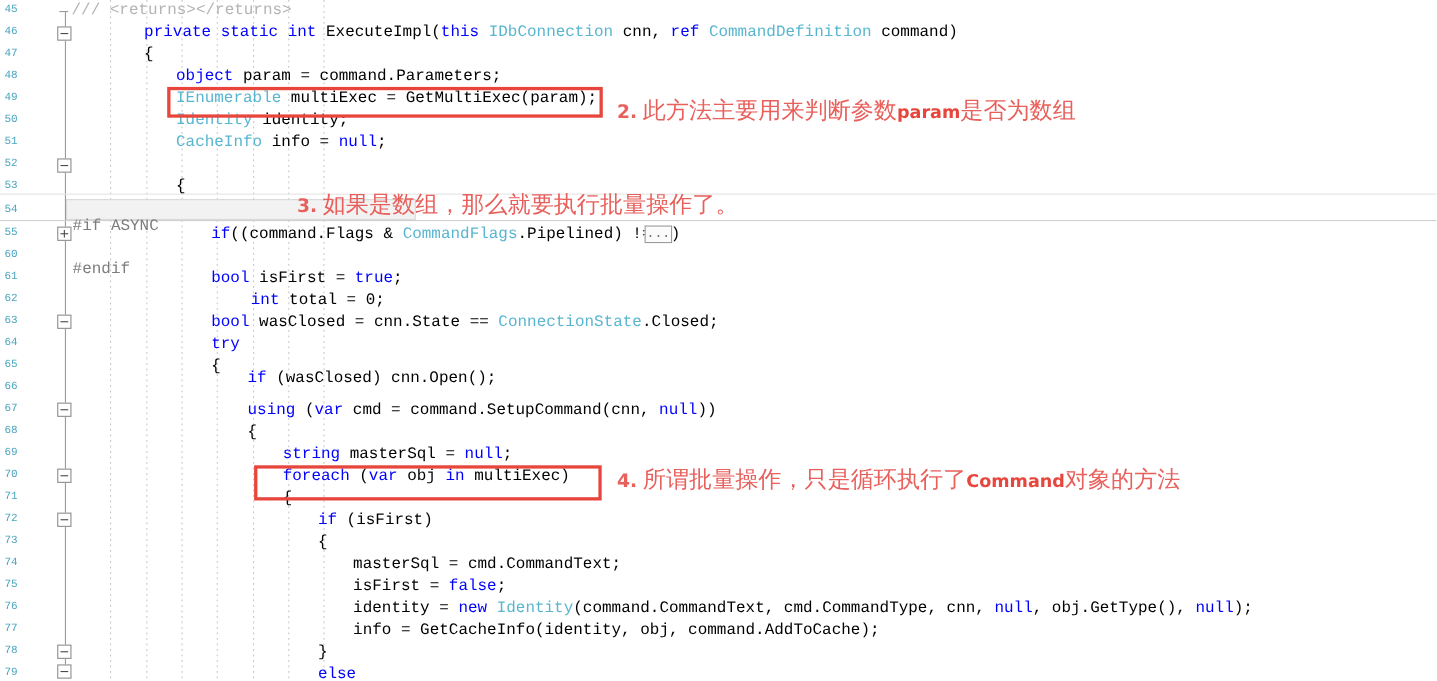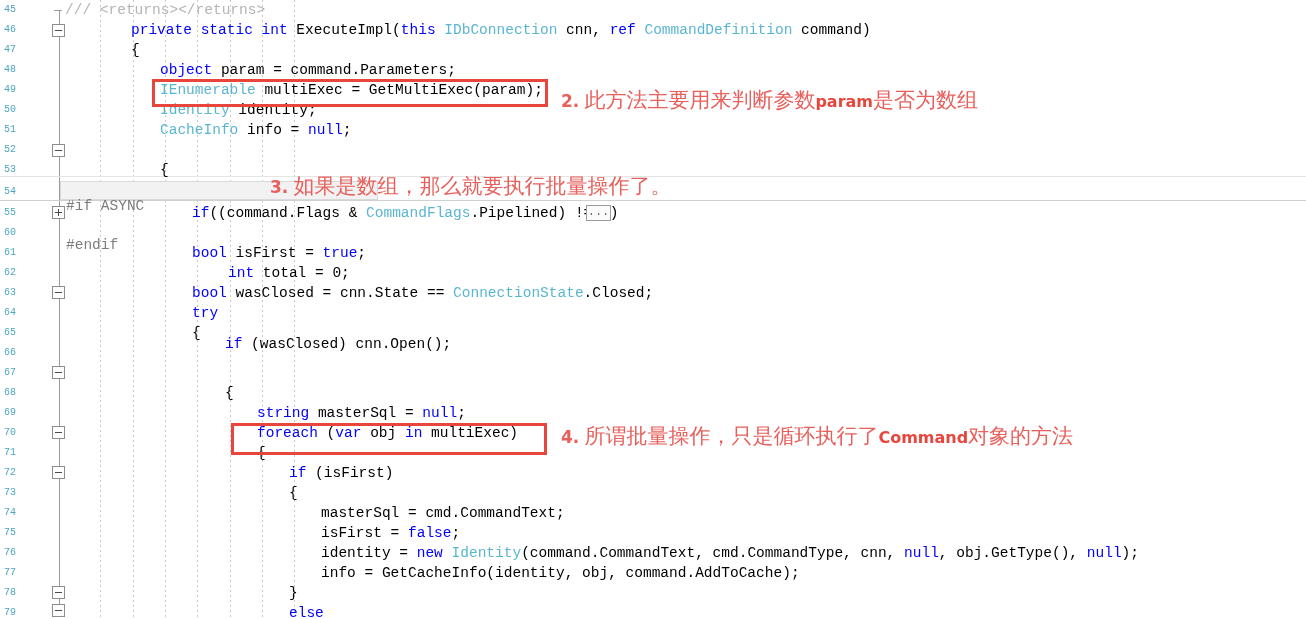--- a/index.html
+++ b/index.html
@@ -174,20 +174,21 @@
   <div class="code" style="top:160px;"><span style="padding-left: 160px; display: inline-block;"><span class="txt">{</span></span></div>
   <div class="code" style="top:196px;"><span style="padding-left: 66px; display: inline-block;"><span class="pp">#if ASYNC</span></span></div>
   <div class="code" style="top:203px;"><span style="padding-left: 192px; display: inline-block;"><span class="kw">if</span><span class="txt">((command.Flags &amp; </span><span class="typ">CommandFlags</span><span class="txt">.Pipelined) != 0)</span></span></div>
   <div class="code" style="top:223px;margin-top:12px;"><span style="padding-left: 66px; display: inline-block;"><span class="pp">#endif</span></span></div>
   <div class="code" style="top:243px;"><span style="padding-left: 192px; display: inline-block;"><span class="kw">bool</span><span class="txt"> isFirst = </span><span class="kw">true</span><span class="txt">;</span></span></div>
   <div class="code" style="top:263px;margin-left:36px;"><span style="padding-left: 192px; display: inline-block;"><span class="kw">int</span><span class="txt"> total = 0;</span></span></div>
   <div class="code" style="top:283px;"><span style="padding-left: 192px; display: inline-block;"><span class="kw">bool</span><span class="txt"> wasClosed = cnn.State == </span><span class="typ">ConnectionState</span><span class="txt">.Closed;</span></span></div>
   <div class="code" style="top:303px;"><span style="padding-left: 192px; display: inline-block;"><span class="kw">try</span></span></div>
   <div class="code" style="top:323px;"><span style="padding-left: 192px; display: inline-block;"><span class="txt">{</span></span></div>
   <div class="code" style="top:334px;"><span style="padding-left: 225px; display: inline-block;"><span class="kw">if</span><span class="txt"> (wasClosed) cnn.Open();</span></span></div>
+  <div class="code" style="top:363px;"><span style="padding-left: 225px; display: inline-block;"><span class="kw">using</span><span class="txt"> (</span><span class="kw">var</span><span class="txt"> cmd = command.SetupCommand(cnn, </span><span class="kw">null</span><span class="txt">))</span></span></div>
   <div class="code" style="top:383px;"><span style="padding-left: 225px; display: inline-block;"><span class="txt">{</span></span></div>
   <div class="code" style="top:403px;"><span style="padding-left: 257px; display: inline-block;"><span class="kw">string</span><span class="txt"> masterSql = </span><span class="kw">null</span><span class="txt">;</span></span></div>
   <div class="code" style="top:423px;"><span style="padding-left: 257px; display: inline-block;"><span class="kw">foreach</span><span class="txt"> (</span><span class="kw">var</span><span class="txt"> obj </span><span class="kw">in</span><span class="txt"> multiExec)</span></span></div>
   <div class="code" style="top:443px;"><span style="padding-left: 257px; display: inline-block;"><span class="txt">{</span></span></div>
   <div class="code" style="top:463px;"><span style="padding-left: 289px; display: inline-block;"><span class="kw">if</span><span class="txt"> (isFirst)</span></span></div>
   <div class="code" style="top:483px;"><span style="padding-left: 289px; display: inline-block;"><span class="txt">{</span></span></div>
   <div class="code" style="top:503px;"><span style="padding-left: 321px; display: inline-block;"><span class="txt">masterSql = cmd.CommandText;</span></span></div>
   <div class="code" style="top:523px;"><span style="padding-left: 321px; display: inline-block;"><span class="txt">isFirst = </span><span class="kw">false</span><span class="txt">;</span></span></div>
   <div class="code" style="top:543px;"><span style="padding-left: 321px; display: inline-block;"><span class="txt">identity = </span><span class="kw">new</span><span class="txt"> </span><span class="typ">Identity</span><span class="txt">(command.CommandText, cmd.CommandType, cnn, </span><span class="kw">null</span><span class="txt">, obj.GetType(), </span><span class="kw">null</span><span class="txt">);</span></span></div>
   <div class="code" style="top:563px;"><span style="padding-left: 321px; display: inline-block;"><span class="txt">info = GetCacheInfo(identity, obj, command.AddToCache);</span></span></div>

